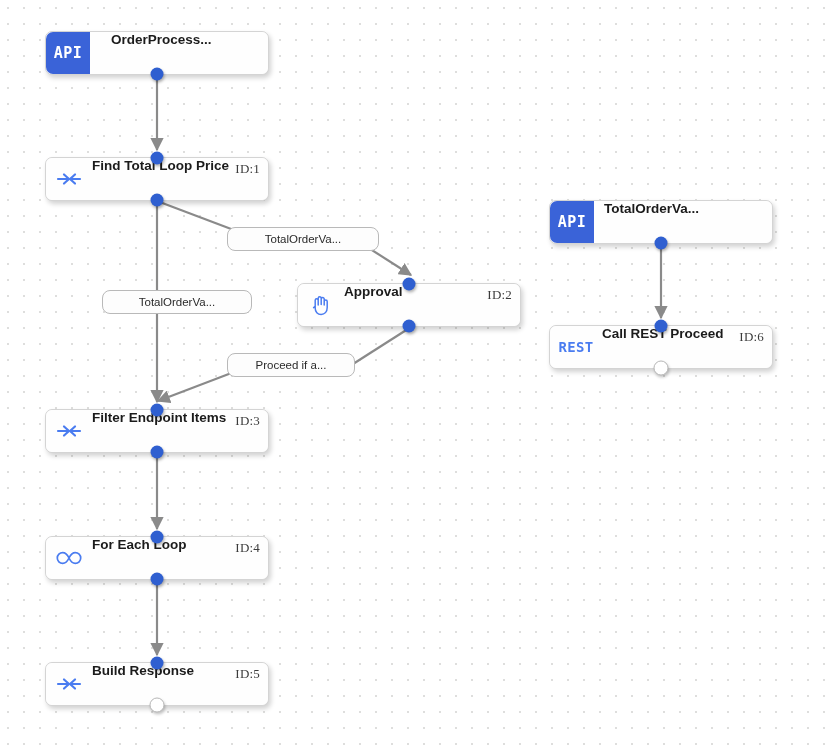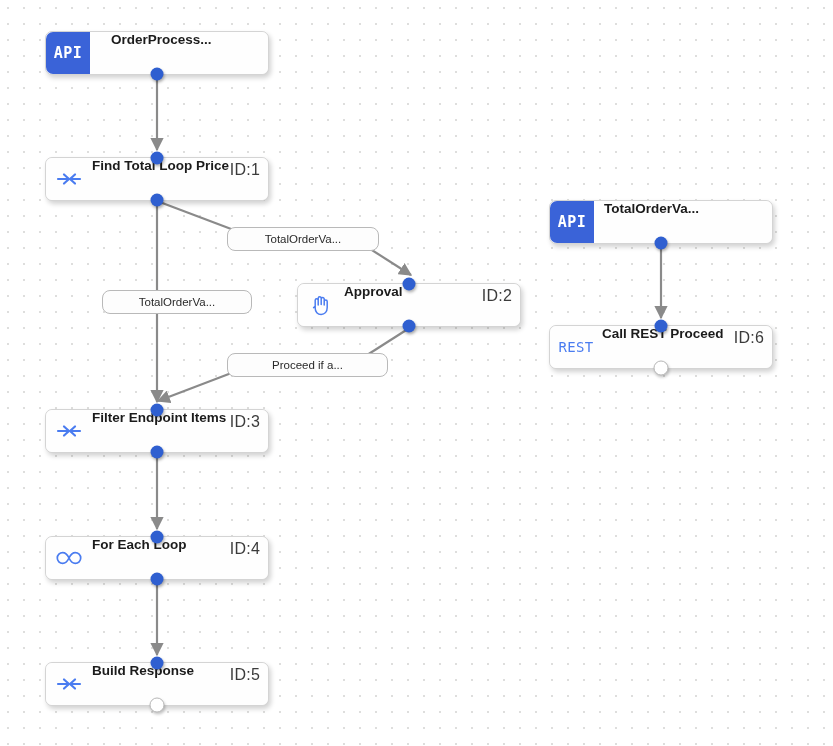--- a/index.html
+++ b/index.html
@@ -69,21 +69,21 @@
   }
   .badge-rest {
     width: 52px;
     flex: 0 0 52px;
     display: flex;
     align-items: center;
     justify-content: center;
     color: #4a7cf0;
     font-family: "DejaVu Sans Mono", monospace;
     font-size: 14px;
-    font-weight: normal;
+    font-weight: bold;
     letter-spacing: 0.3px;
   }
   .icon-box {
     width: 46px;
     flex: 0 0 46px;
     display: flex;
     align-items: center;
     justify-content: center;
     color: #4a7cf0;
   }
@@ -91,23 +91,23 @@
     font-size: 13.5px;
     font-weight: bold;
     color: #1b1b1b;
     white-space: nowrap;
     padding-right: 8px;
   }
   .node-id {
     position: absolute;
     top: 3px;
     right: 8px;
-    font-size: 16px;
+    font-size: 13px;
     color: #3b3b3b;
-    font-family: Liberation Sans, sans-serif;
+    font-family: Liberation Serif, serif;
     letter-spacing: 0.2px;
   }
 
   
   .port {
     position: absolute;
     width: 13px;
     height: 13px;
     border-radius: 50%;
     background: #2f5fd0;
@@ -181,21 +181,21 @@
 
     <g>
       <path d="M 661 244 L 661 318" stroke="#8a8a8a" stroke-width="2.2" fill="none" marker-end="url(#arrow)"></path>
     </g>
   </svg>
 
   <div class="edge-label" style="left:227px; top:227px; width:152px;">TotalOrderVa...</div>
 
   <div class="edge-label" style="left:102px; top:290px; width:150px;">TotalOrderVa...</div>
 
-  <div class="edge-label" style="left:227px; top:353px; width:161px;">Proceed if a...</div>
+  <div class="edge-label" style="left:227px; top:353px; width:128px;">Proceed if a...</div>
 
   <div class="node" style="left:45px; top:31px; width:224px; height:44px;">
     <div class="node-inner">
       <div class="badge-api">API</div>
       <div class="node-label" style="padding-left:21px;">OrderProcess...</div>
     </div>
     <div class="port bottom"></div>
   </div>
 
   <div class="node" style="left:45px; top:157px; width:224px; height:44px;">

